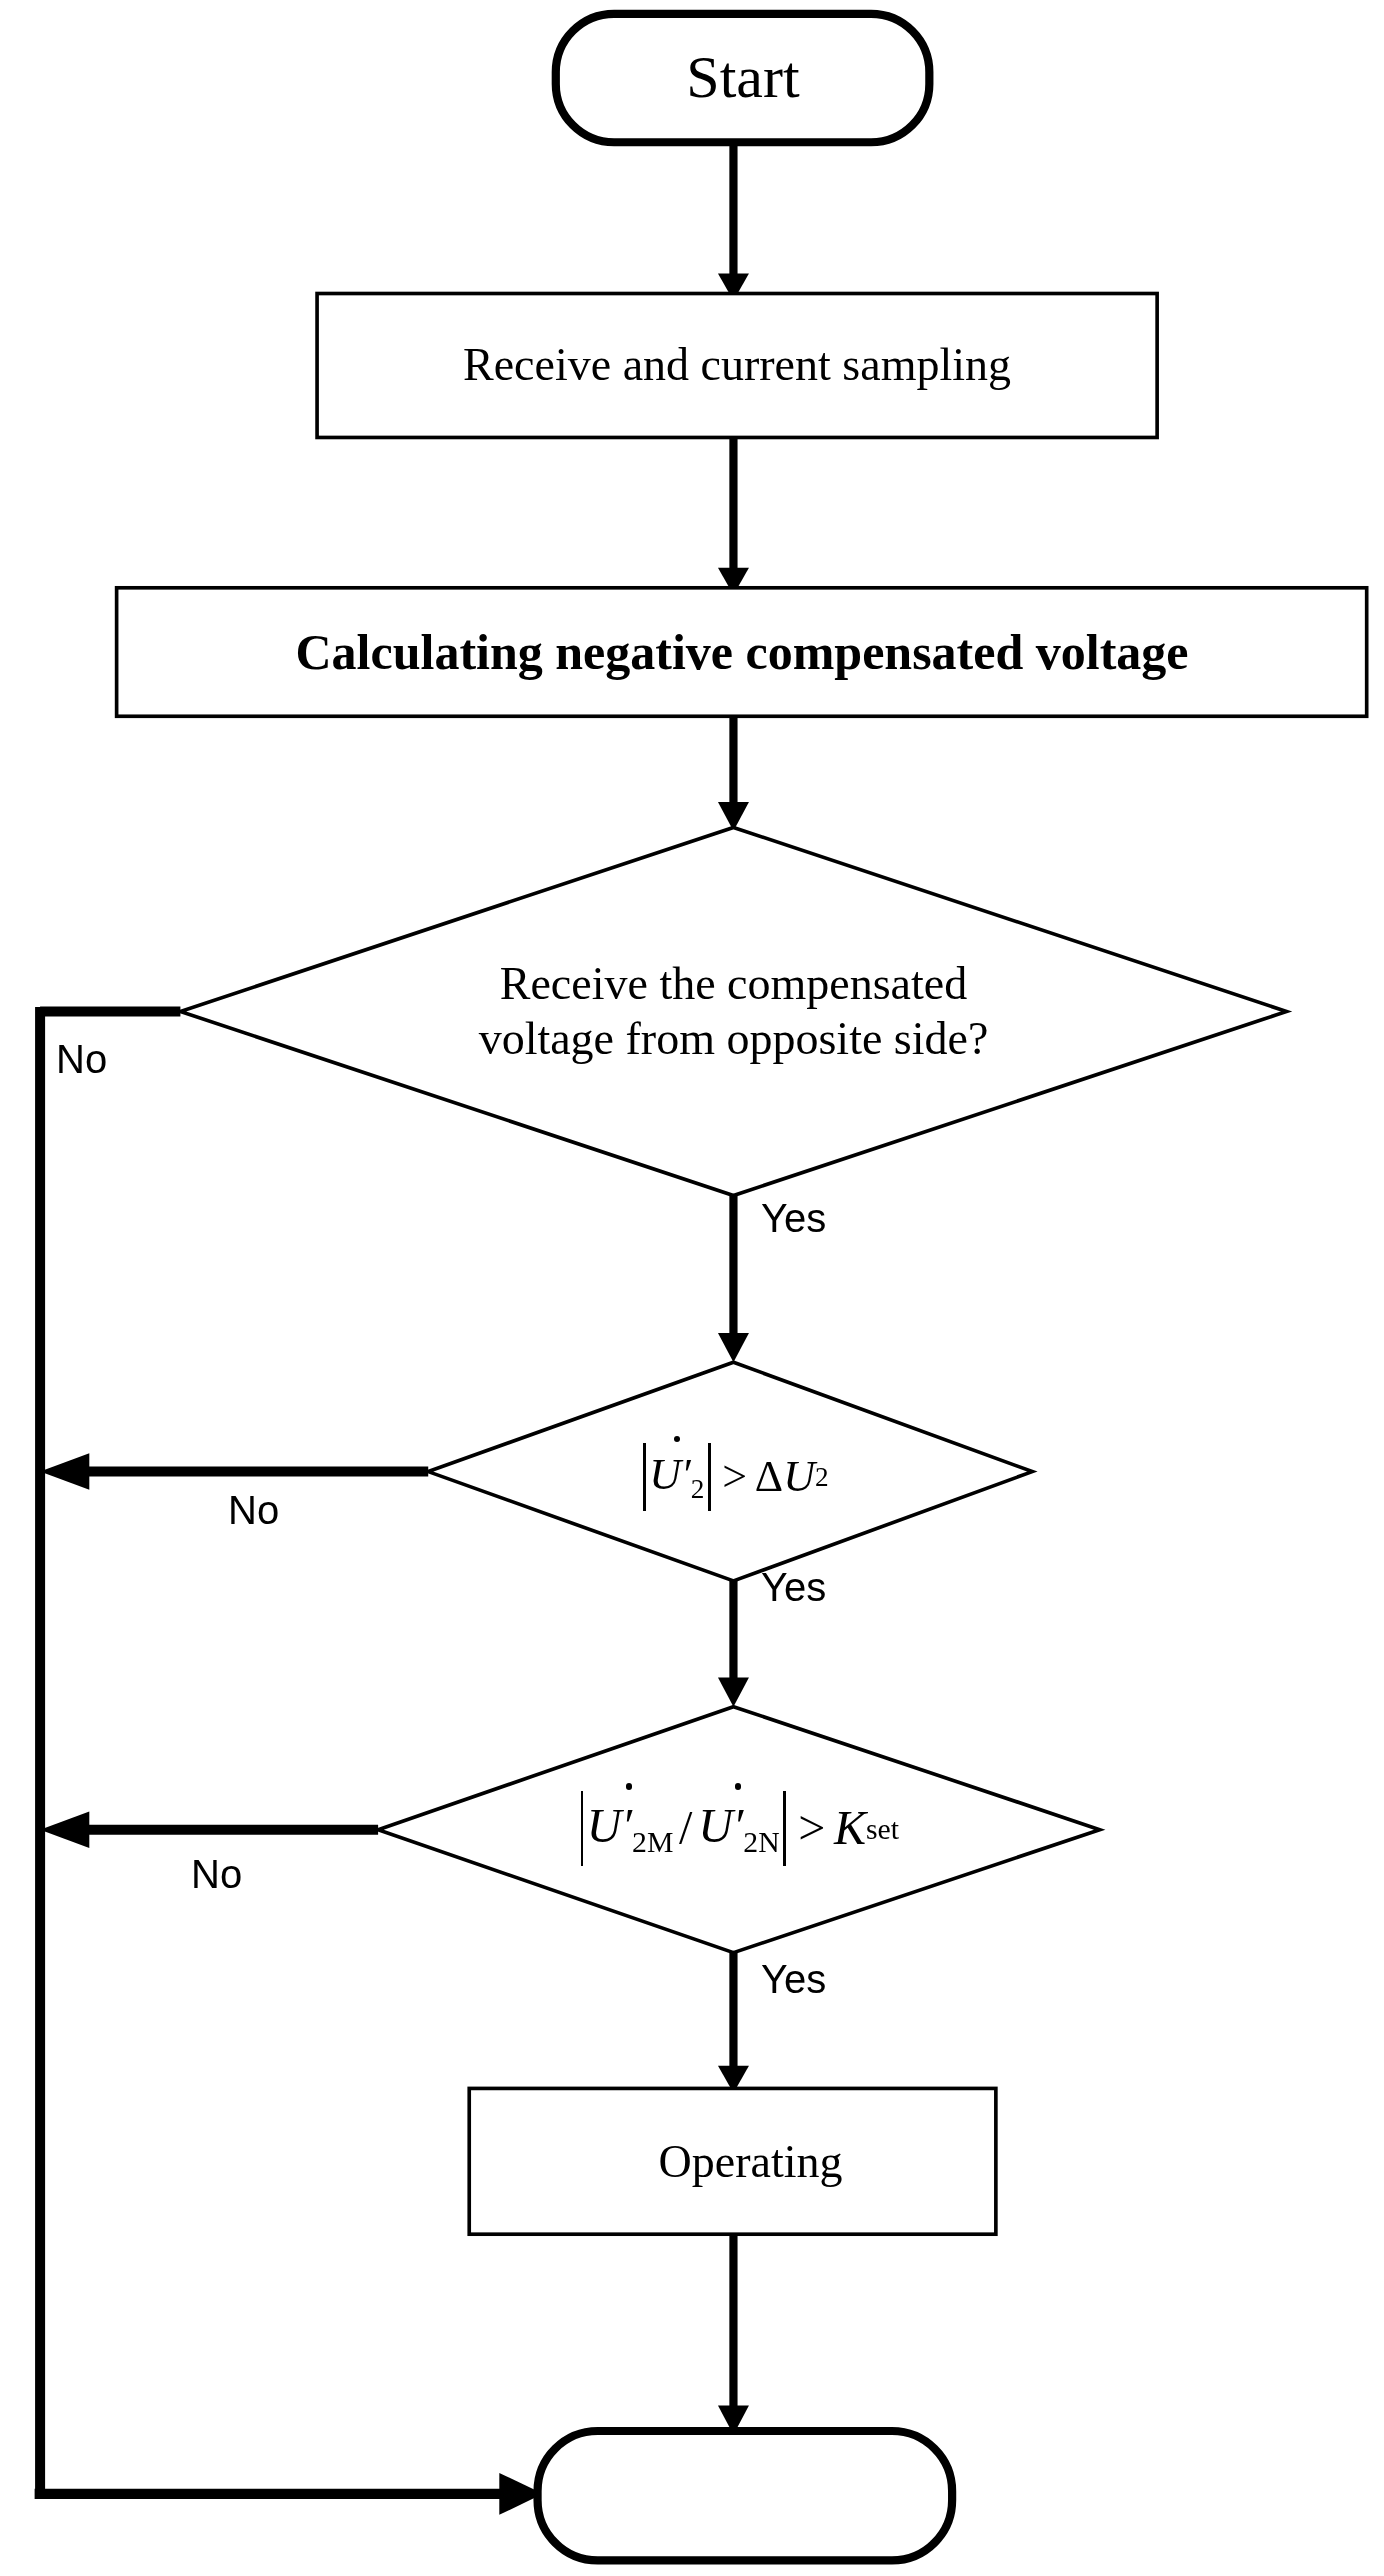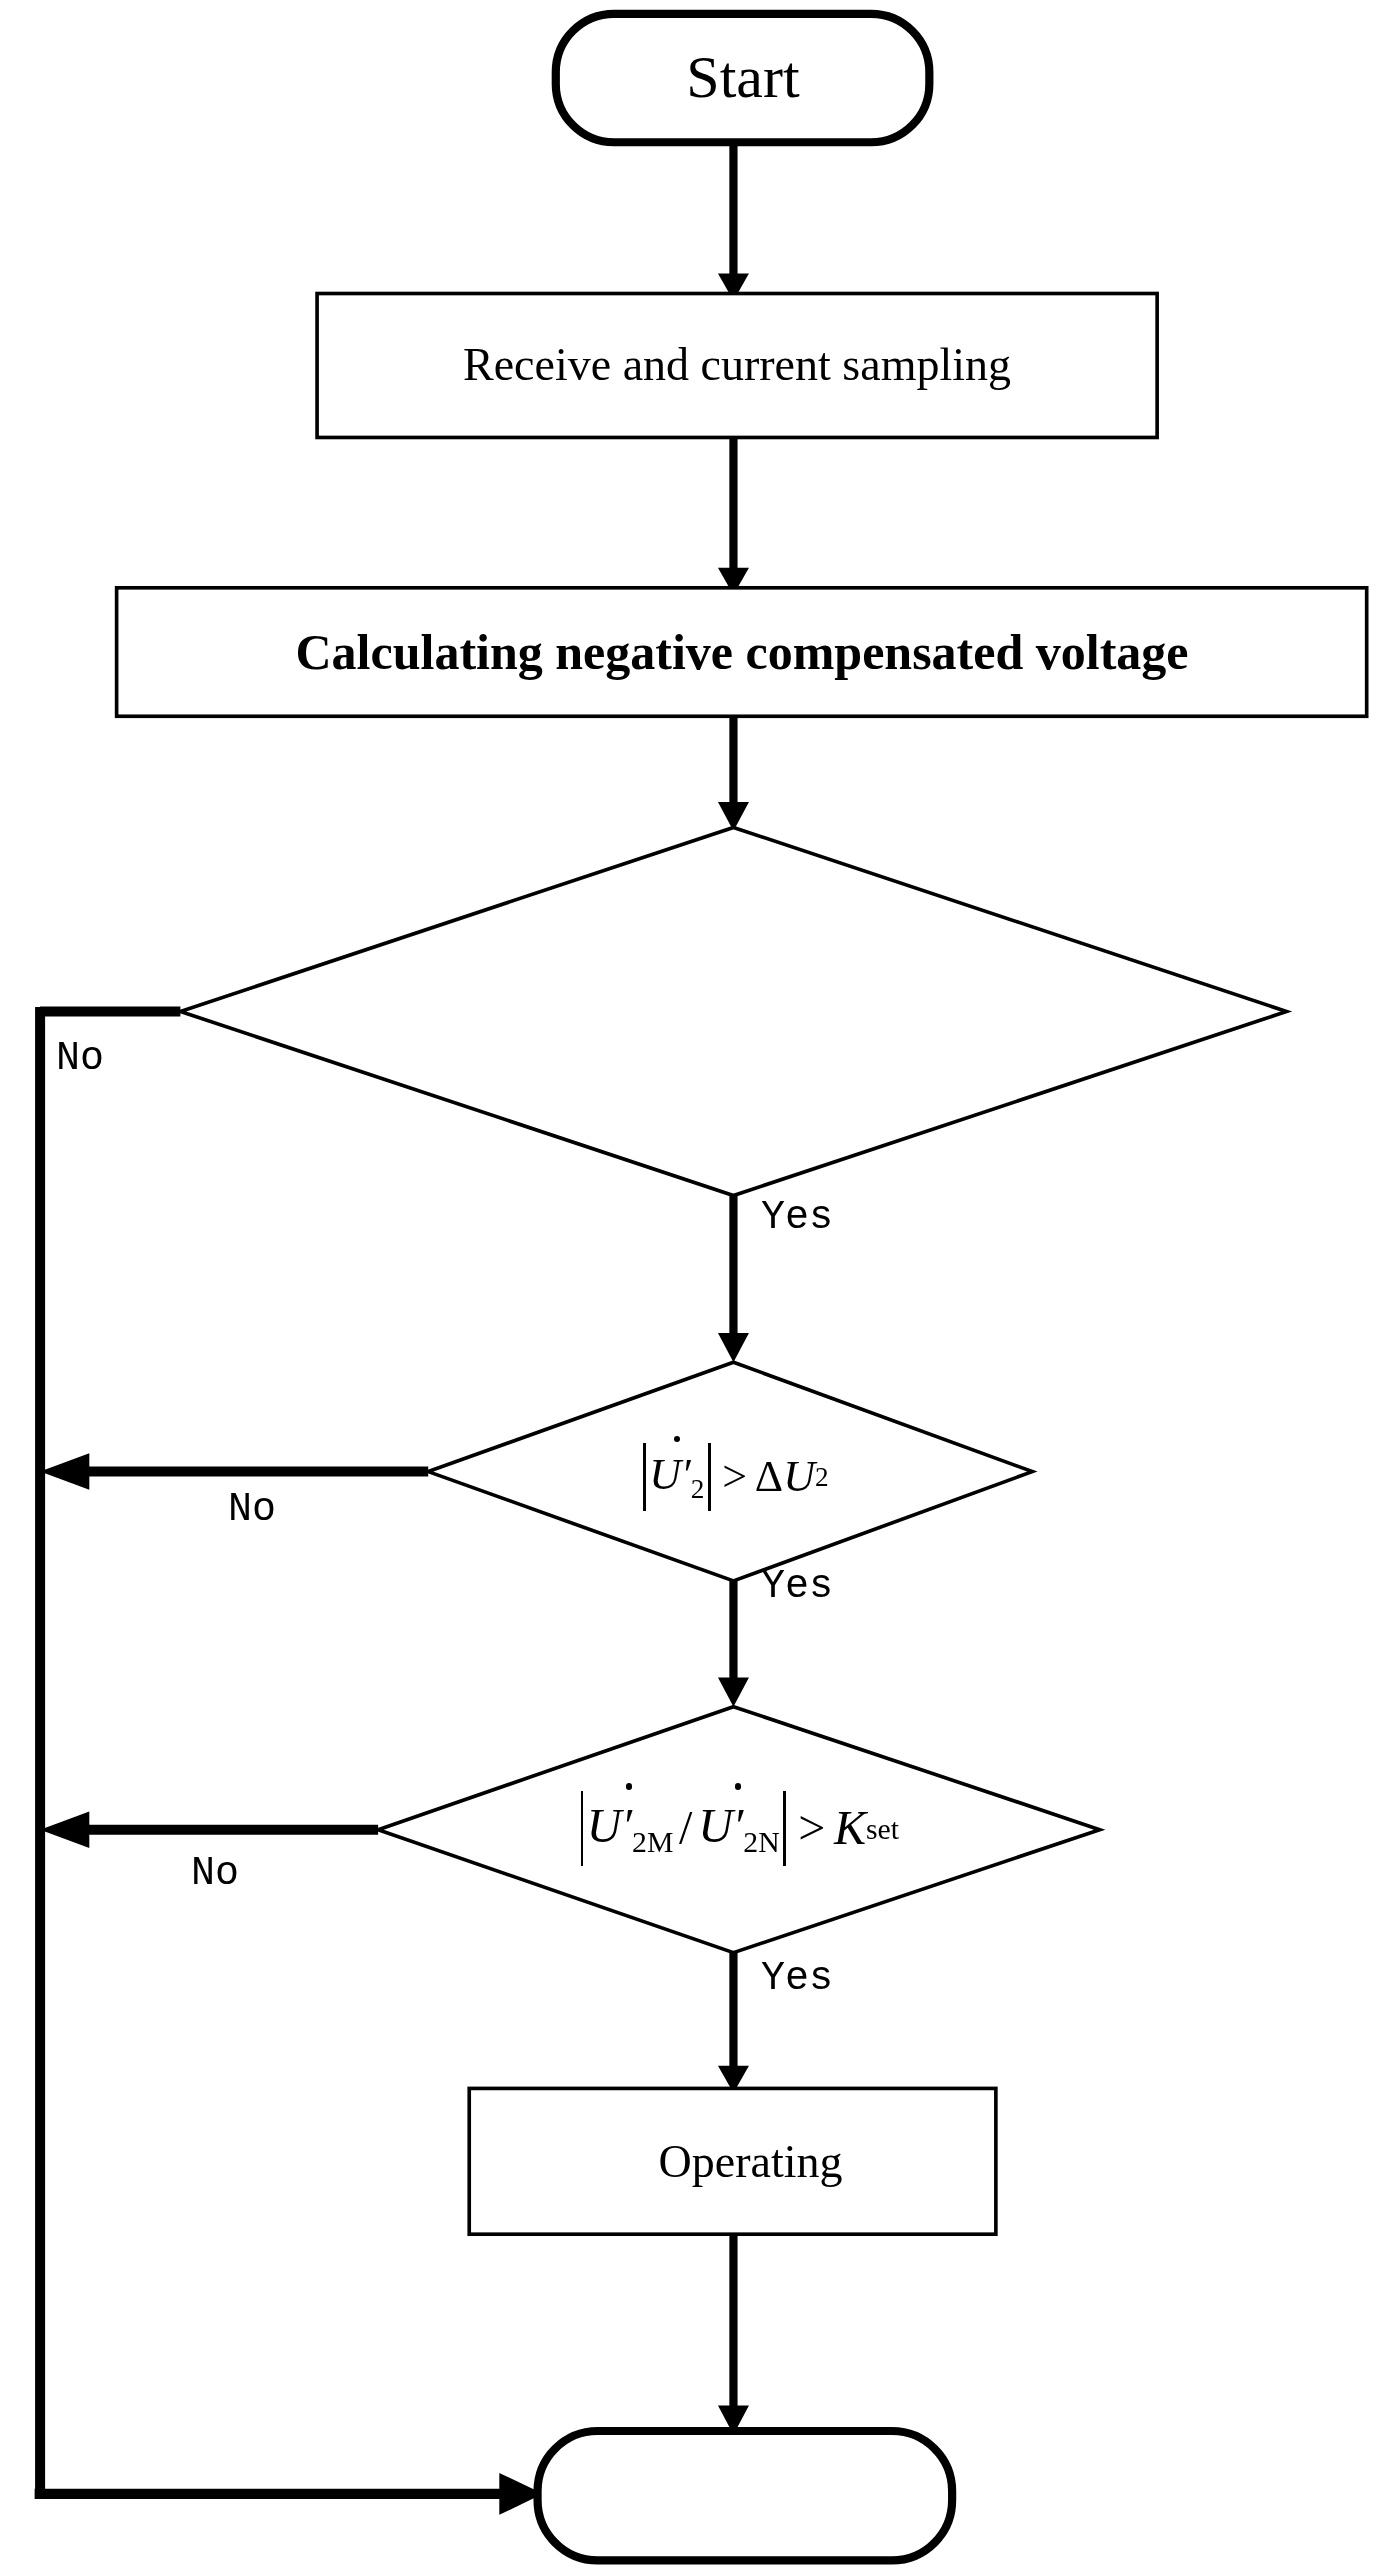--- a/index.html
+++ b/index.html
@@ -30,21 +30,21 @@
     text-align: center;
     color: #000000;
     font-family: "Liberation Serif", "DejaVu Serif", serif;
     line-height: 1.18;
     white-space: pre-line;
     pointer-events: none;
   }
   .edge-label {
     position: absolute;
     color: #000000;
-    font-family: Liberation Mono, monospace;
+    font-family: Liberation Sans, sans-serif;
     font-size: 40px;
     line-height: 1;
     white-space: nowrap;
   }
   .t-start   { left: 556px; top: 13.7px;   width: 374px; height: 128px; font-size: 60px; }
   .t-box1    { left: 317px; top: 293px;  width: 840px; height: 144px; font-size: 46px; }
   .t-box2    { left: 117px; top: 588px;  width: 1250px; height: 128px; font-size: 50px; font-weight: bold; }
   .t-dec1    { left: 319px; top: 916px; width: 829px; height: 191px; font-size: 46px; }
   .t-dec2    { left: 497px; top: 1421px; width: 474px; height: 100px; font-size: 44px; }
   .t-dec3    { left: 419px; top: 1768px; width: 638px; height: 109px; font-size: 48px; }
@@ -182,20 +182,22 @@
 
     <rect x="590" y="2668" width="455" height="142" rx="66" ry="66" fill="#ffffff" stroke="#000000" stroke-width="9"></rect>
   </svg>
 
   <div class="node-label t-start">Start</div>
 
   <div class="node-label t-box1">Receive and current sampling</div>
 
   <div class="node-label t-box2">Calculating negative compensated voltage</div>
 
+  <div class="node-label t-dec1">Receive the compensated
+voltage from opposite side?</div>
 
   <div class="node-label t-dec2">
     <span class="math">
       <span class="bar"></span>
       <span class="dotvar">
         <span class="dot"></span>
         <span>U</span><span class="prime">′</span><sub class="sb">2</sub>
       </span>
       <span class="bar"></span>
       <span class="op">&gt;</span>

